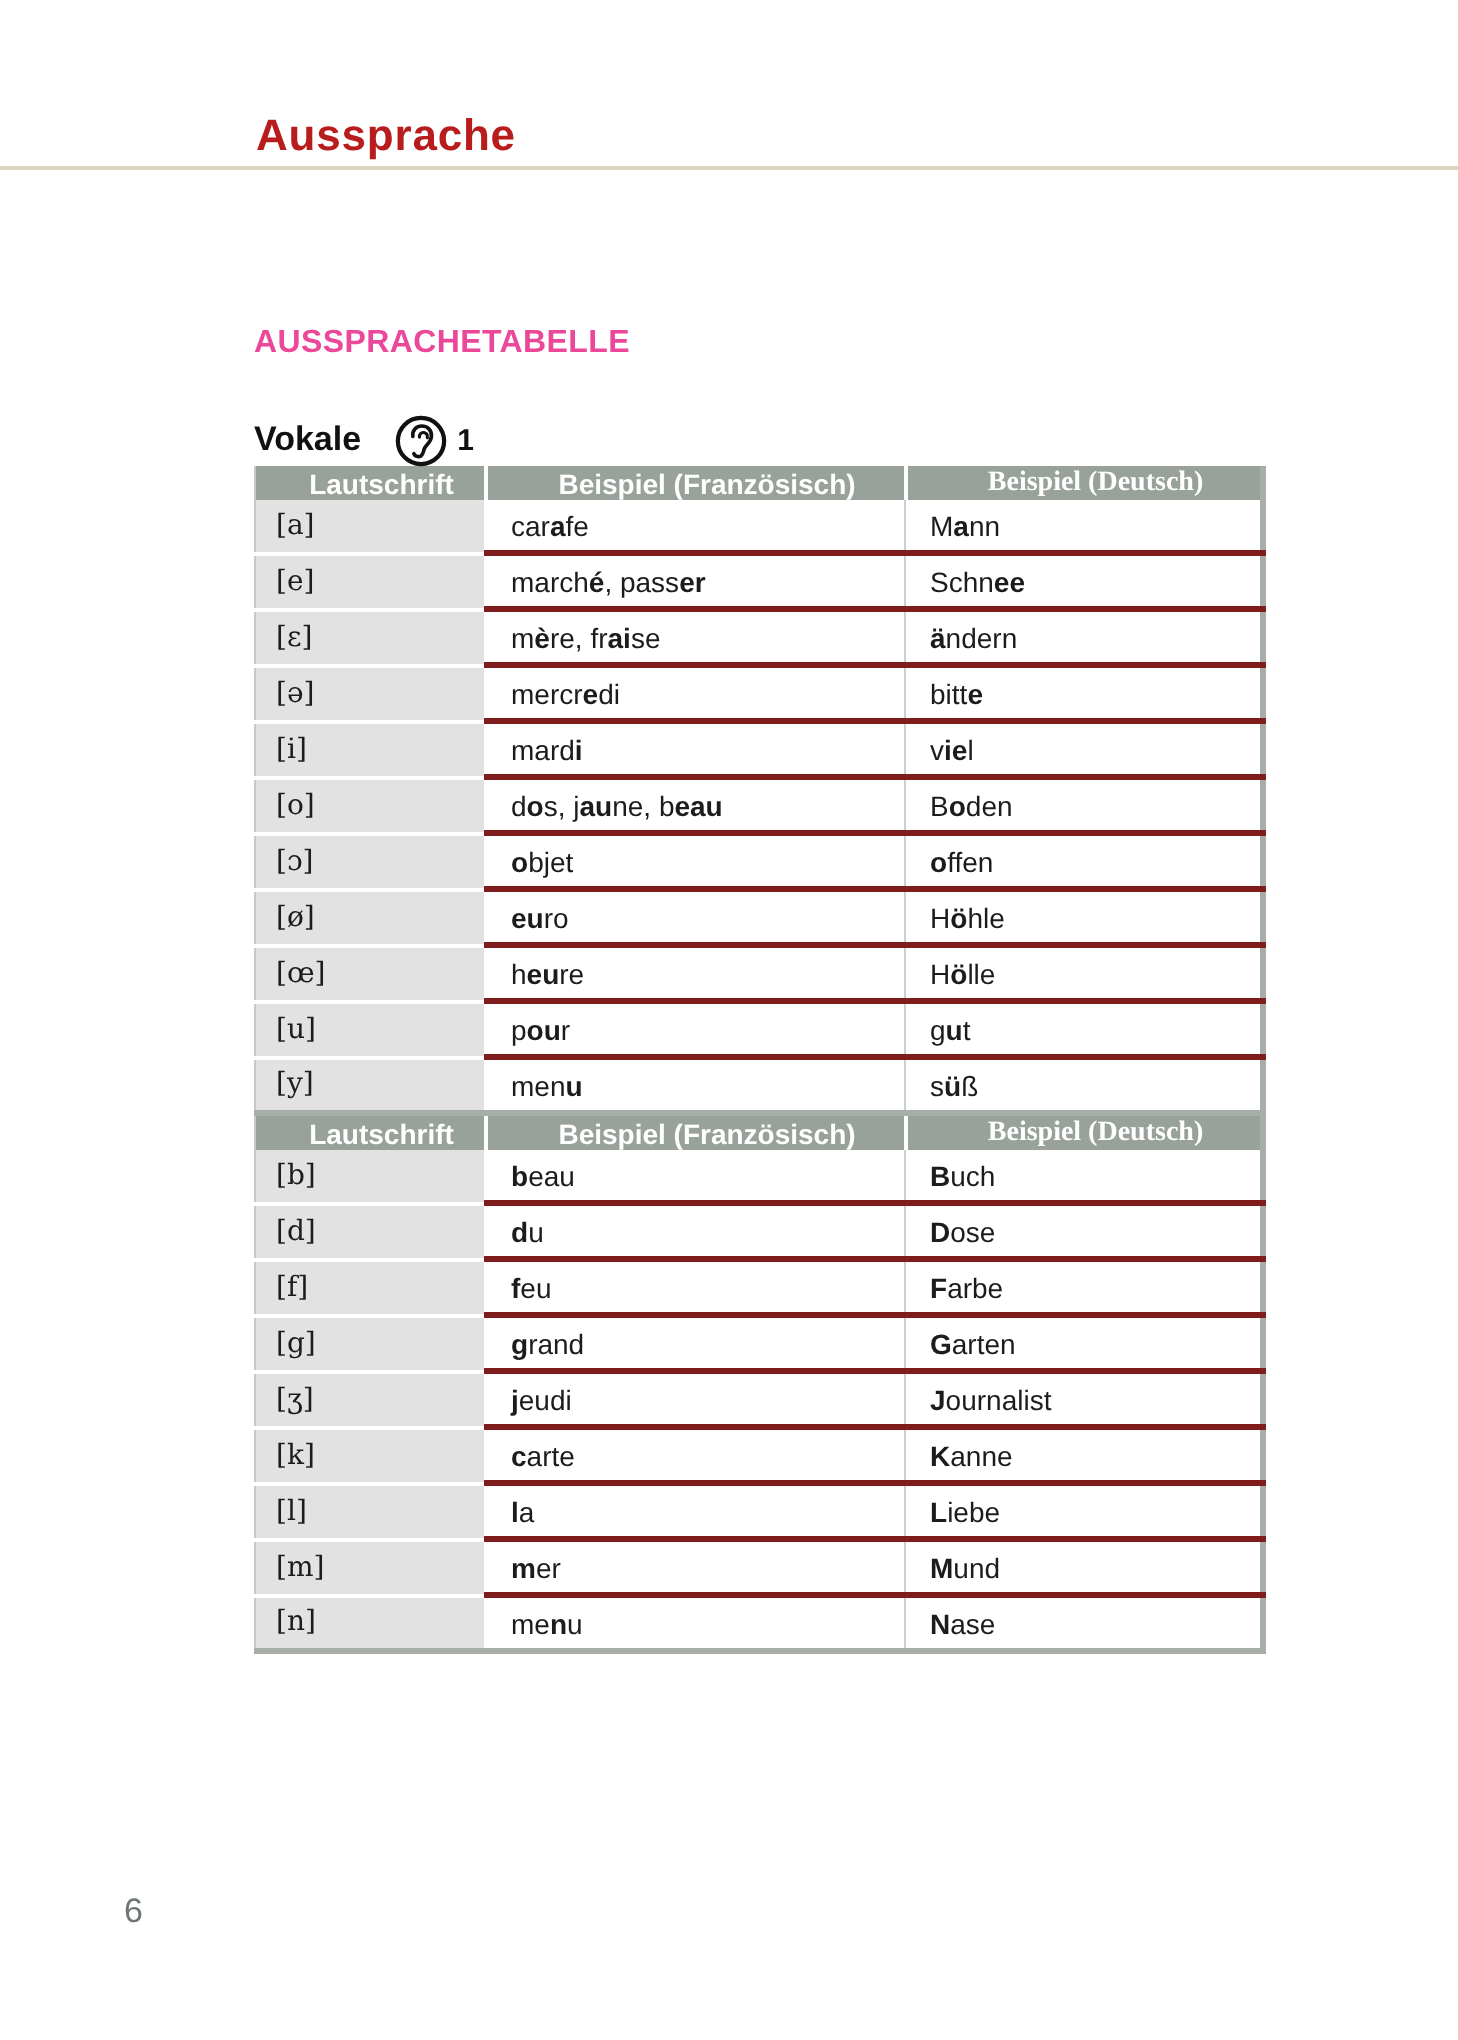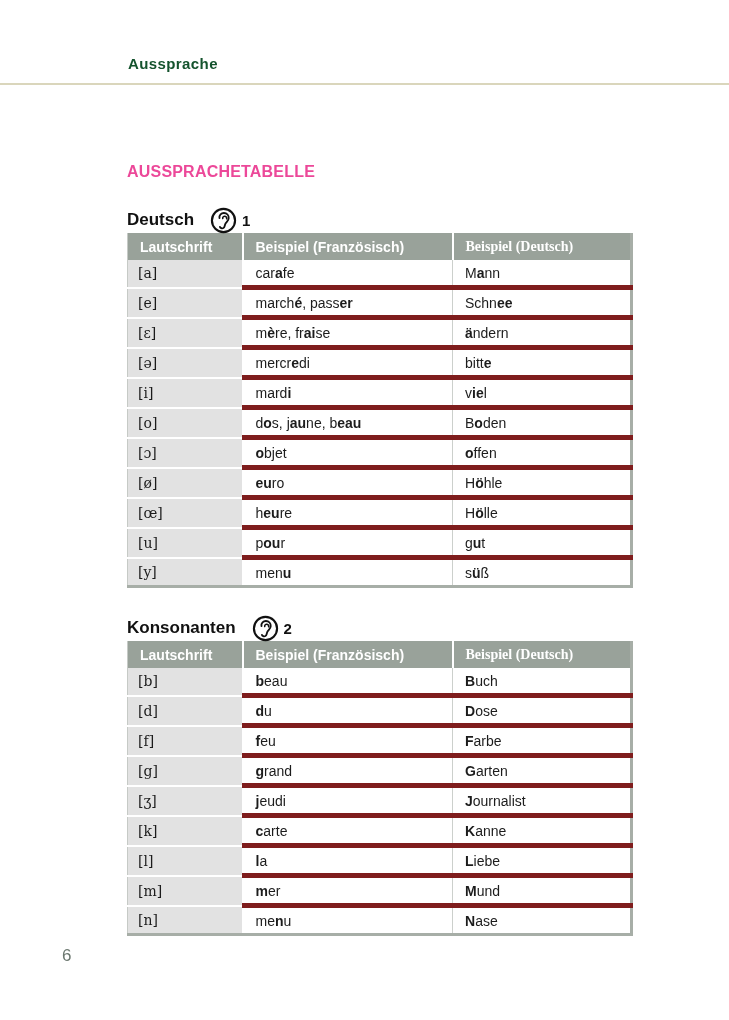--- a/index.html
+++ b/index.html
@@ -6,22 +6,22 @@
   body {
     width:729px; height:1020px;
     background:#ffffff;
     font-family:"Liberation Sans", sans-serif;
     position:relative;
     color:#1c1c1c;
     overflow:hidden;
   }
   .chapter-title {
     position:absolute; left:128px; top:55px;
-    font-size:15px; font-weight:bold; letter-spacing:0.4px;
-    color:#14532d; margin:0;
+    font-size:22px; font-weight:bold; letter-spacing:0.4px;
+    color:#b91c1c; margin:0;
   }
   .header-rule {
     position:absolute; left:0; top:83px;
     width:729px; height:2px; background:#dad6bc;
   }
   .content {
     position:absolute; left:127px; top:163px; width:504px;
   }
   .page-title {
     margin:0; font-size:16px; font-weight:bold;
@@ -44,56 +44,56 @@
     width:504px; margin:0;
     border-left:1px solid #c6cac6;
     border-right:3px solid #a7aea7;
     border-bottom:3px solid #a7aea7;
   }
   table.pron-table col.c-ipa { width:115px; }
   table.pron-table col.c-fr  { width:210px; }
   table.pron-table col.c-de  { width:179px; }
   table.pron-table th {
     background:#99a29a; color:#ffffff;
-    font-size:14px; font-weight:bold; text-align:left;
-    height:27px; padding:0 0 0 12px;
+    font-size:14px; font-weight:bold; text-align:center;
+    height:17px; padding:0 0 0 12px;
     border-right:2px solid #ffffff;
   }
   table.pron-table th:last-child { border-right:none;font-family:Liberation Serif, serif; }
   table.pron-table td {
     height:25px; font-size:14px; padding:0 0 0 12px;
     vertical-align:middle;
   }
   td.col-ipa {
     background:#e2e2e2;
     font-family:"DejaVu Serif", serif;
     font-size:14px;
     padding-left:10px !important;
     border-bottom:2px solid #ffffff;
     border-right:2px solid #ffffff;
   }
-  td.col-fr, td.col-de { border-bottom:5px solid #7f1d1d; }
+  td.col-fr, td.col-de { border-bottom:3px solid #7f1d1d; }
   td.col-fr { border-right:1px solid #ccd0cc; }
   tbody tr:last-child td { border-bottom:none; }
   .page-number {
     position:absolute; left:62px; top:946px;
     font-size:17px; color:#6b776f;
   }
 </style>
 </head>
 <body>
 
 <h1 class="chapter-title">Aussprache</h1>
 <div class="header-rule"></div>
 
 <div class="content">
   <h2 class="page-title">AUSSPRACHETABELLE</h2>
 
   <div class="section-heading-row">
-    <span class="section-heading">Deutsch</span>
+    <span class="section-heading">Vokale</span>
     <svg class="ear-icon" viewBox="0 0 28 28">
       <circle cx="14" cy="14" r="12" fill="none" stroke="#111" stroke-width="2.2"></circle>
       <path d="M9.8 11.6 C9.3 8.2 11.8 6.2 14.4 6.2 C17.6 6.2 19.6 8.6 19.4 11.6 C19.2 14.8 16.6 15.8 15.7 18 C15.1 19.5 15.3 21 13.9 21.8 C12.5 22.5 10.8 21.9 10.3 20.6" fill="none" stroke="#111" stroke-width="1.9" stroke-linecap="round"></path>
       <path d="M13.2 12 C13 10.4 14.2 9.4 15.5 9.6 C16.9 9.9 17.5 11 17.3 12.3" fill="none" stroke="#111" stroke-width="1.6" stroke-linecap="round"></path>
     </svg>
     <span class="track-number">1</span>
   </div>
   <table class="pron-table">
     <colgroup>
         <col class="c-ipa">
@@ -159,29 +159,20 @@
           <td class="col-de">g<b>u</b>t</td>
         </tr>
         <tr>
           <td class="col-ipa">[y]</td>
           <td class="col-fr">men<b>u</b></td>
           <td class="col-de">s<b>ü</b>ß</td>
         </tr>
       </tbody>
   </table>
 
-  <div class="section-heading-row">
-    <span class="section-heading">Konsonanten</span>
-    <svg class="ear-icon" viewBox="0 0 28 28">
-      <circle cx="14" cy="14" r="12" fill="none" stroke="#111" stroke-width="2.2"></circle>
-      <path d="M9.8 11.6 C9.3 8.2 11.8 6.2 14.4 6.2 C17.6 6.2 19.6 8.6 19.4 11.6 C19.2 14.8 16.6 15.8 15.7 18 C15.1 19.5 15.3 21 13.9 21.8 C12.5 22.5 10.8 21.9 10.3 20.6" fill="none" stroke="#111" stroke-width="1.9" stroke-linecap="round"></path>
-      <path d="M13.2 12 C13 10.4 14.2 9.4 15.5 9.6 C16.9 9.9 17.5 11 17.3 12.3" fill="none" stroke="#111" stroke-width="1.6" stroke-linecap="round"></path>
-    </svg>
-    <span class="track-number">2</span>
-  </div>
   <table class="pron-table">
     <colgroup>
         <col class="c-ipa">
         <col class="c-fr">
         <col class="c-de">
       </colgroup>
     <thead>
       <tr>
         <th>Lautschrift</th>
         <th>Beispiel (Französisch)</th>

